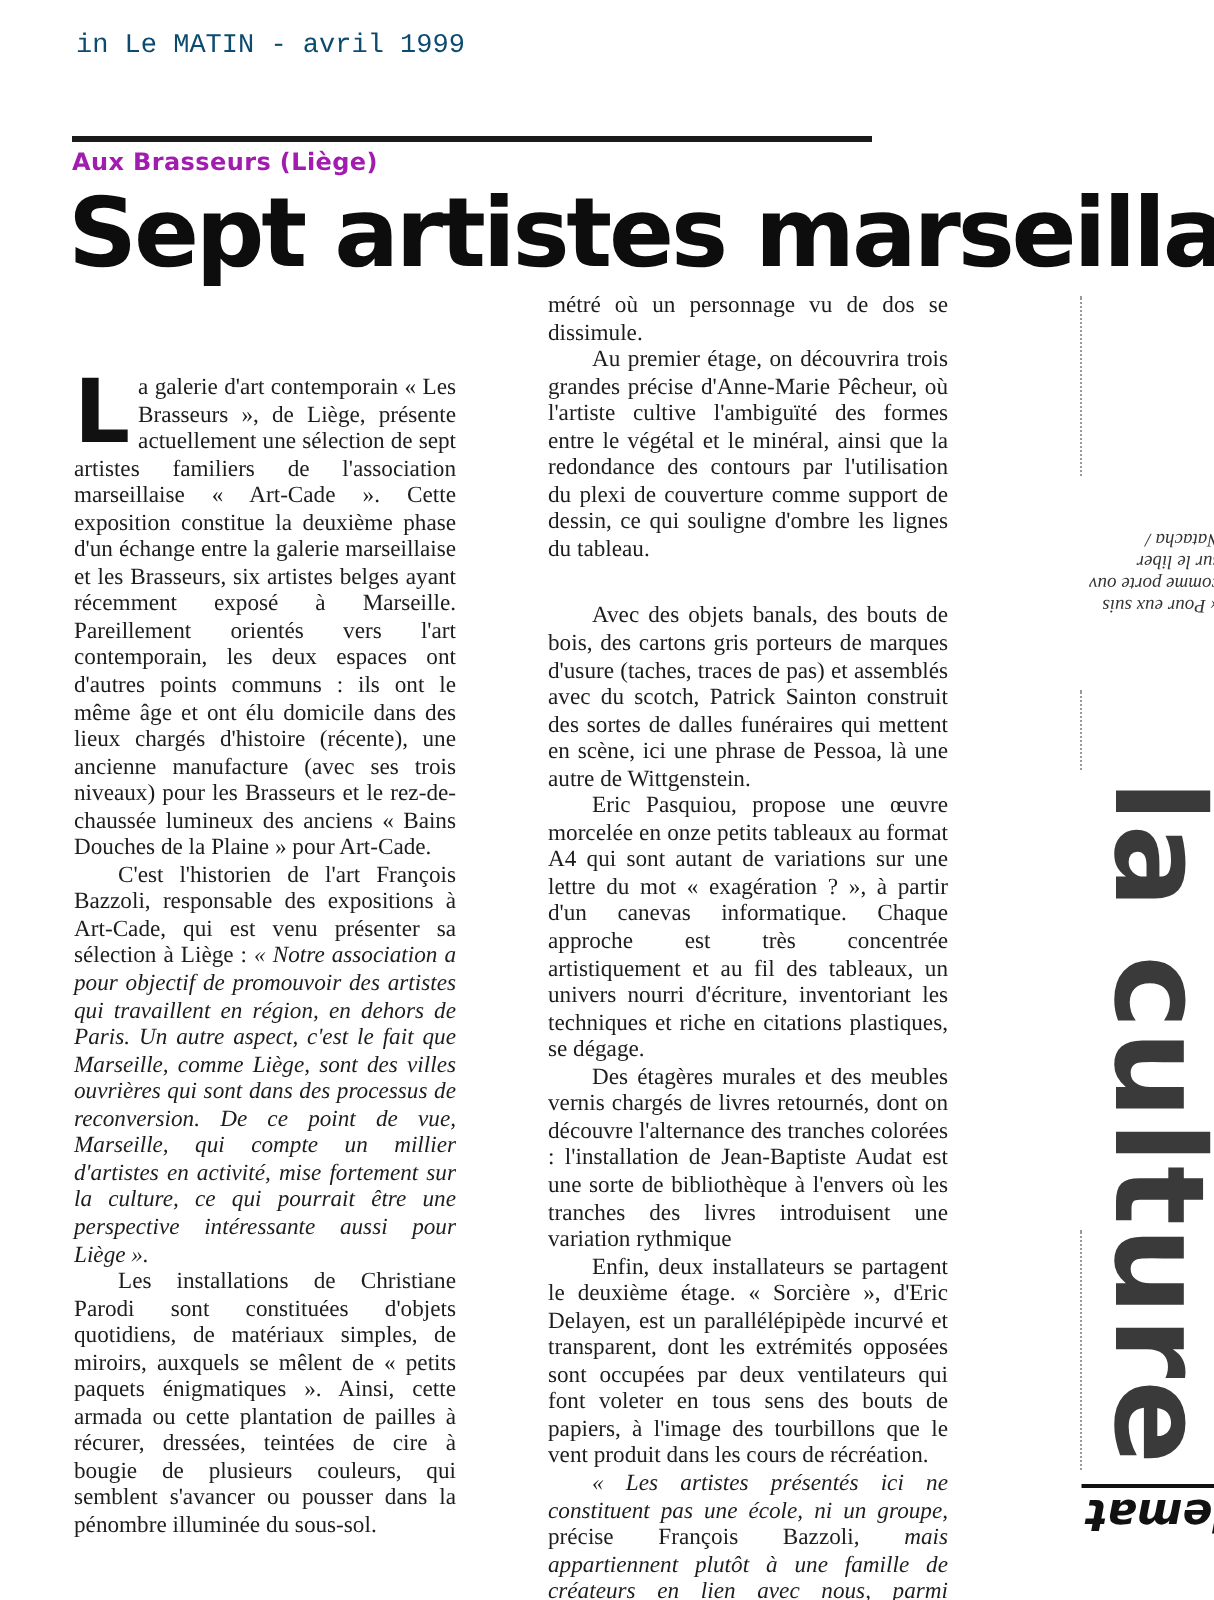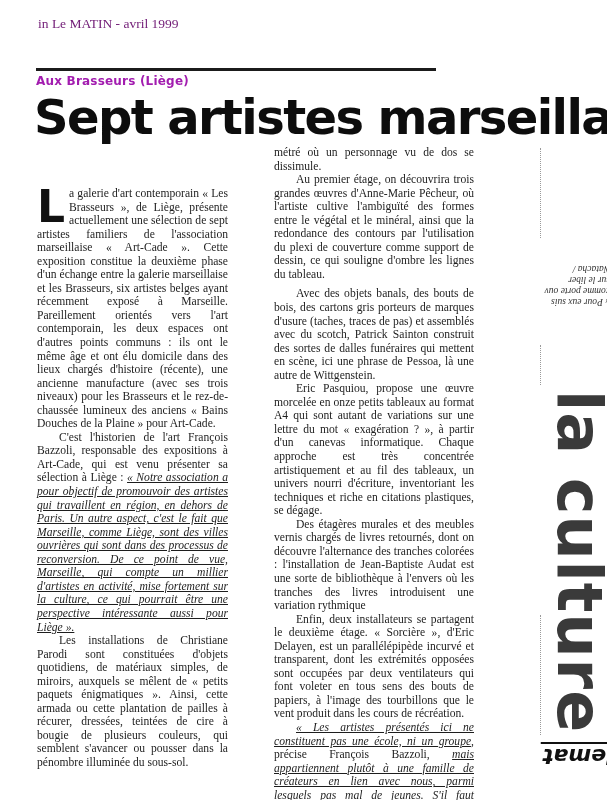--- a/index.html
+++ b/index.html
@@ -1,29 +1,29 @@
 <!DOCTYPE html>
 <html><head>
   <meta charset="utf-8">
   <style>
     html, body { margin: 0; padding: 0; background: #ffffff; }
     body { width: 607px; height: 800px; position: relative; overflow: hidden; color: #1a1a1a; }
-    .caption { position: absolute; left: 38px; top: 15px; font-family: Liberation Serif, serif; font-size: 13.5px; line-height: 18px; color: #701a75; }
+    .caption { position: absolute; left: 38px; top: 15px; font-family: Liberation Mono, monospace; font-size: 13.5px; line-height: 18px; color: #0c4a6e; }
     .rule { position: absolute; left: 36px; top: 68px; width: 400px; height: 3px; background: #1b1b1b; }
     .kicker { position: absolute; left: 36px; top: 74px; font-family: "DejaVu Sans", sans-serif; font-size: 12px; color: #a21caf; font-weight: 600; letter-spacing: 0.2px; }
     .headline { position: absolute; left: 34px; top: 92px; font-family: "DejaVu Sans", sans-serif; font-weight: bold; font-size: 48px; letter-spacing: -1.6px; color: #0d0d0d; line-height: 50px; white-space: nowrap; }
     .col { position: absolute; top: 146px; font-family: "Liberation Serif", serif; font-size: 11.6px; line-height: 13.55px; color: #1d1d1d; text-align: justify; hyphens: manual; }
     .col1 { left: 37px; width: 191px; margin-top: 41px; }
     .col2 { left: 274px; width: 200px; }
     .col p { margin: 0; text-indent: 22px; }
     .col p.noindent { text-indent: 0; }
-    .col p.gap { margin-top: 6px; }
+    .col p.gap { margin-top: 20px; }
     .col p.first::first-letter { float: left; font-family: "DejaVu Sans", sans-serif; font-weight: bold; font-size: 44px; line-height: 38px; padding-right: 4px; margin-top: 1px; color: #111; }
     .col p.first { text-indent: 0; }
-    .col i { font-style: italic; text-decoration: underline; }
+    .col i { font-style: italic; }
     .dotted { position: absolute; left: 540px; width: 0; border-left: 1px dotted #9a9a9a; }
     .side-quote { position: absolute; left: 540px; top: 263px; width: 70px; transform: rotate(180deg); font-family: "Liberation Serif", serif; font-style: italic; font-size: 9.5px; line-height: 11px; color: #333; text-align: left; }
     .side-title { position: absolute; left: 548px; top: 390px; transform-origin: 0 0; transform: translate(0,0) rotate(90deg) translate(0,-62px); font-family: "DejaVu Sans", sans-serif; font-weight: bold; font-size: 62px; line-height: 62px; color: #3a3a3a; white-space: nowrap; letter-spacing: 1px; }
     .side-logo { position: absolute; left: 541px; top: 742px; transform: rotate(180deg); font-family: "DejaVu Sans", sans-serif; font-weight: bold; font-style: italic; font-size: 22px; line-height: 24px; color: #111; border-bottom: 2px solid #111; padding: 0 2px; }
   </style>
 </head>
 <body>
 
 <div class="caption">
   <div>in Le MATIN  - avril 1999</div>
@@ -35,21 +35,21 @@
 
 <div class="col col1">
   <p class="first">La galerie d'art contemporain « Les Brasseurs », de Liège, présente actuellement une sélection de sept artistes familiers de l'association marseillaise « Art-Cade ». Cette exposition constitue la deuxième phase d'un échange entre la galerie marseillaise et les Brasseurs, six artistes belges ayant récemment exposé à Marseille. Pareillement orientés vers l'art contemporain, les deux espaces ont d'autres points communs : ils ont le même âge et ont élu domicile dans des lieux chargés d'histoire (récente), une ancienne manufacture (avec ses trois niveaux) pour les Brasseurs et le rez-de-chaussée lumineux des anciens « Bains Douches de la Plaine » pour Art-Cade.</p>
   <p><span>C'est l'historien de l'art François Bazzoli, responsable des expositions à Art-Cade, qui est venu présenter sa sélection à Liège :</span> <i>« Notre association a pour objectif de promouvoir des artistes qui travaillent en région, en dehors de Paris. Un autre aspect, c'est le fait que Marseille, comme Liège, sont des villes ouvrières qui sont dans des processus de reconversion. De ce point de vue, Marseille, qui compte un millier d'artistes en activité, mise fortement sur la culture, ce qui pourrait être une perspective intéressante aussi pour Liège ».</i></p>
   <p>Les installations de Christiane Parodi sont constituées d'objets quotidiens, de matériaux simples, de miroirs, auxquels se mêlent de « petits paquets énigmatiques ». Ainsi, cette armada ou cette plantation de pailles à récurer, dressées, teintées de cire à bougie de plusieurs couleurs, qui semblent s'avancer ou pousser dans la pénombre illuminée du sous-sol.</p>
 
 </div>
 
 <div class="col col2">
   <p class="noindent">métré où un personnage vu de dos se dissimule.</p>
-  <p>Au premier étage, on découvrira trois grandes œuvres d'Anne-Marie Pêcheur, où l'artiste cultive l'ambiguïté des formes entre le végétal et le minéral, ainsi que la redondance des contours par l'utilisation du plexi de couverture comme support de dessin, ce qui souligne d'ombre les lignes du tableau.</p>
+  <p>Au premier étage, on découvrira trois grandes précise d'Anne-Marie Pêcheur, où l'artiste cultive l'ambiguïté des formes entre le végétal et le minéral, ainsi que la redondance des contours par l'utilisation du plexi de couverture comme support de dessin, ce qui souligne d'ombre les lignes du tableau.</p>
   <p class="gap">Avec des objets banals, des bouts de bois, des cartons gris porteurs de marques d'usure (taches, traces de pas) et assemblés avec du scotch, Patrick Sainton construit des sortes de dalles funéraires qui mettent en scène, ici une phrase de Pessoa, là une autre de Wittgenstein.</p>
   <p>Eric Pasquiou, propose une œuvre morcelée en onze petits tableaux au format A4 qui sont autant de variations sur une lettre du mot « exagération ? », à partir d'un canevas informatique. Chaque approche est très concentrée artistiquement et au fil des tableaux, un univers nourri d'écriture, inventoriant les techniques et riche en citations plastiques, se dégage.</p>
   <p>Des étagères murales et des meubles vernis chargés de livres retournés, dont on découvre l'alternance des tranches colorées : l'installation de Jean-Baptiste Audat est une sorte de bibliothèque à l'envers où les tranches des livres introduisent une variation rythmique</p>
   <p>Enfin, deux installateurs se partagent le deuxième étage. « Sorcière », d'Eric Delayen, est un parallélépipède incurvé et transparent, dont les extrémités opposées sont occupées par deux ventilateurs qui font voleter en tous sens des bouts de papiers, à l'image des tourbillons que le vent produit dans les cours de récréation.</p>
   <p><i>« Les artistes présentés ici ne constituent pas une école, ni un groupe,</i> <span>précise François Bazzoli,</span> <i>mais appartiennent plutôt à une famille de créateurs en lien avec nous, parmi lesquels pas mal de jeunes. S'il faut souligner quelques points communs entre les approches, ce seraient une volonté d'enfreindre la barrière entre les genres, un intérêt pour la référence à l'écriture, au livre... Et également un goût pour le retournement, l'ambivalence, la double vision... »</i></p>
 
 </div>
 
 <div class="dotted" style="top:148px;height:90px;"></div>
 <div class="dotted" style="top:345px;height:40px;"></div>

